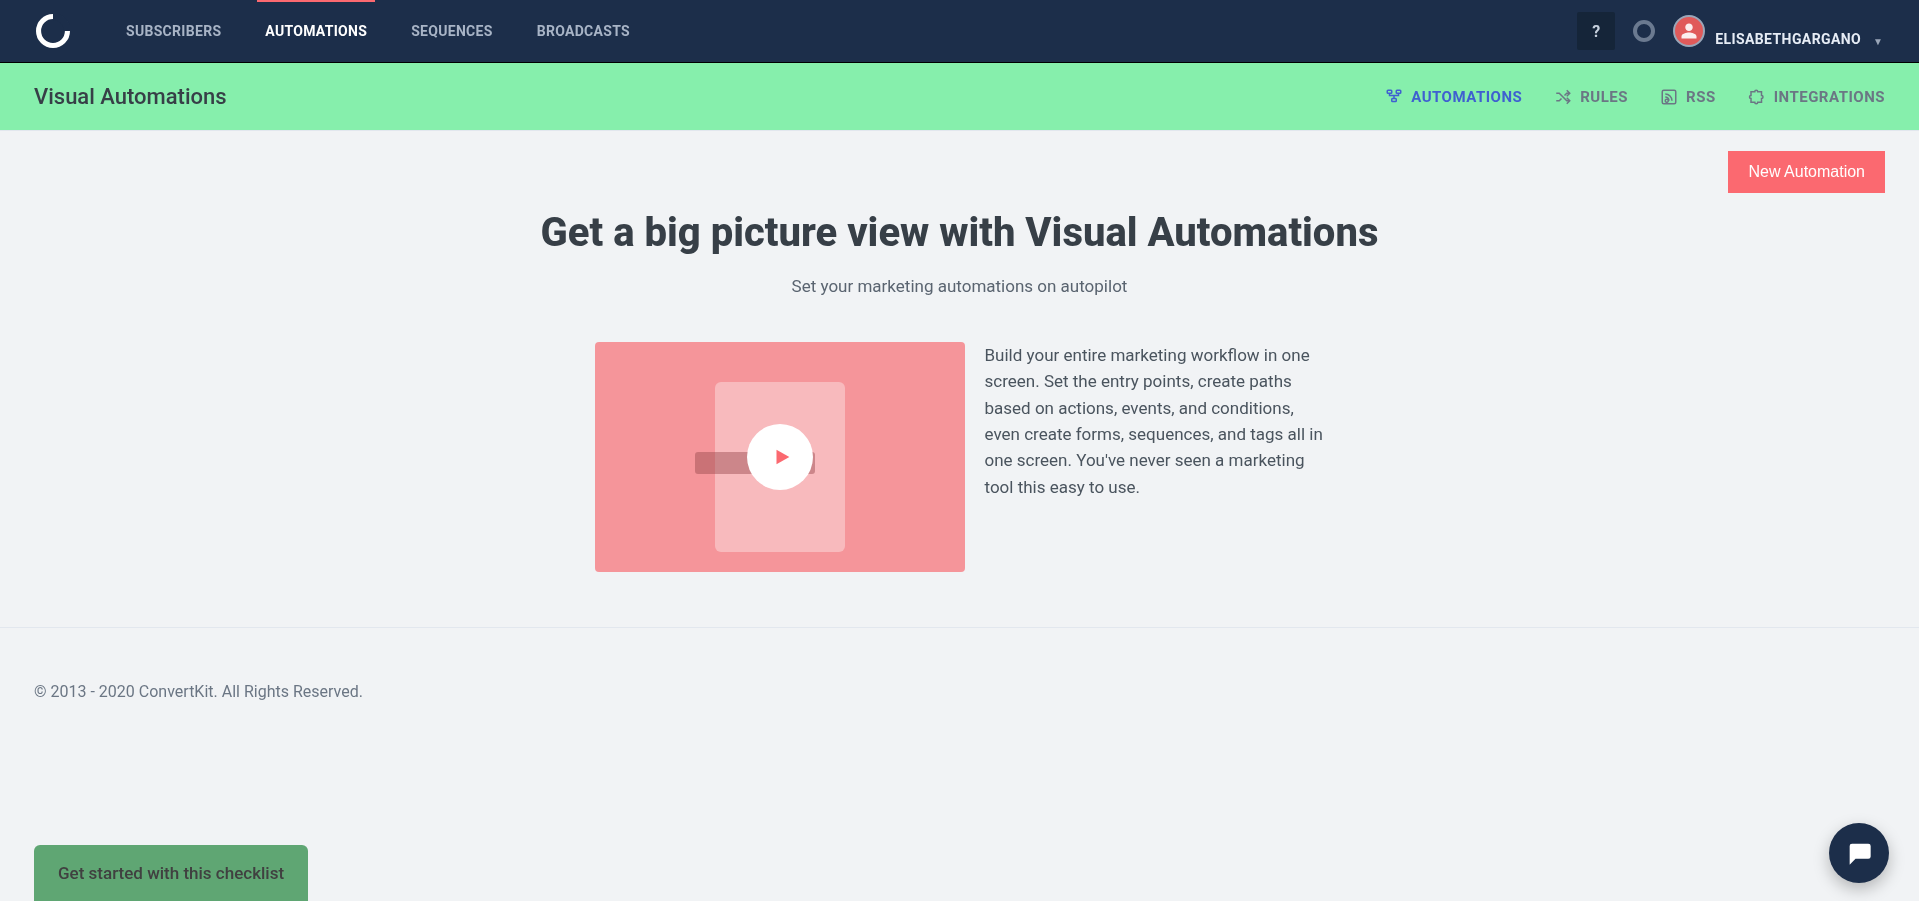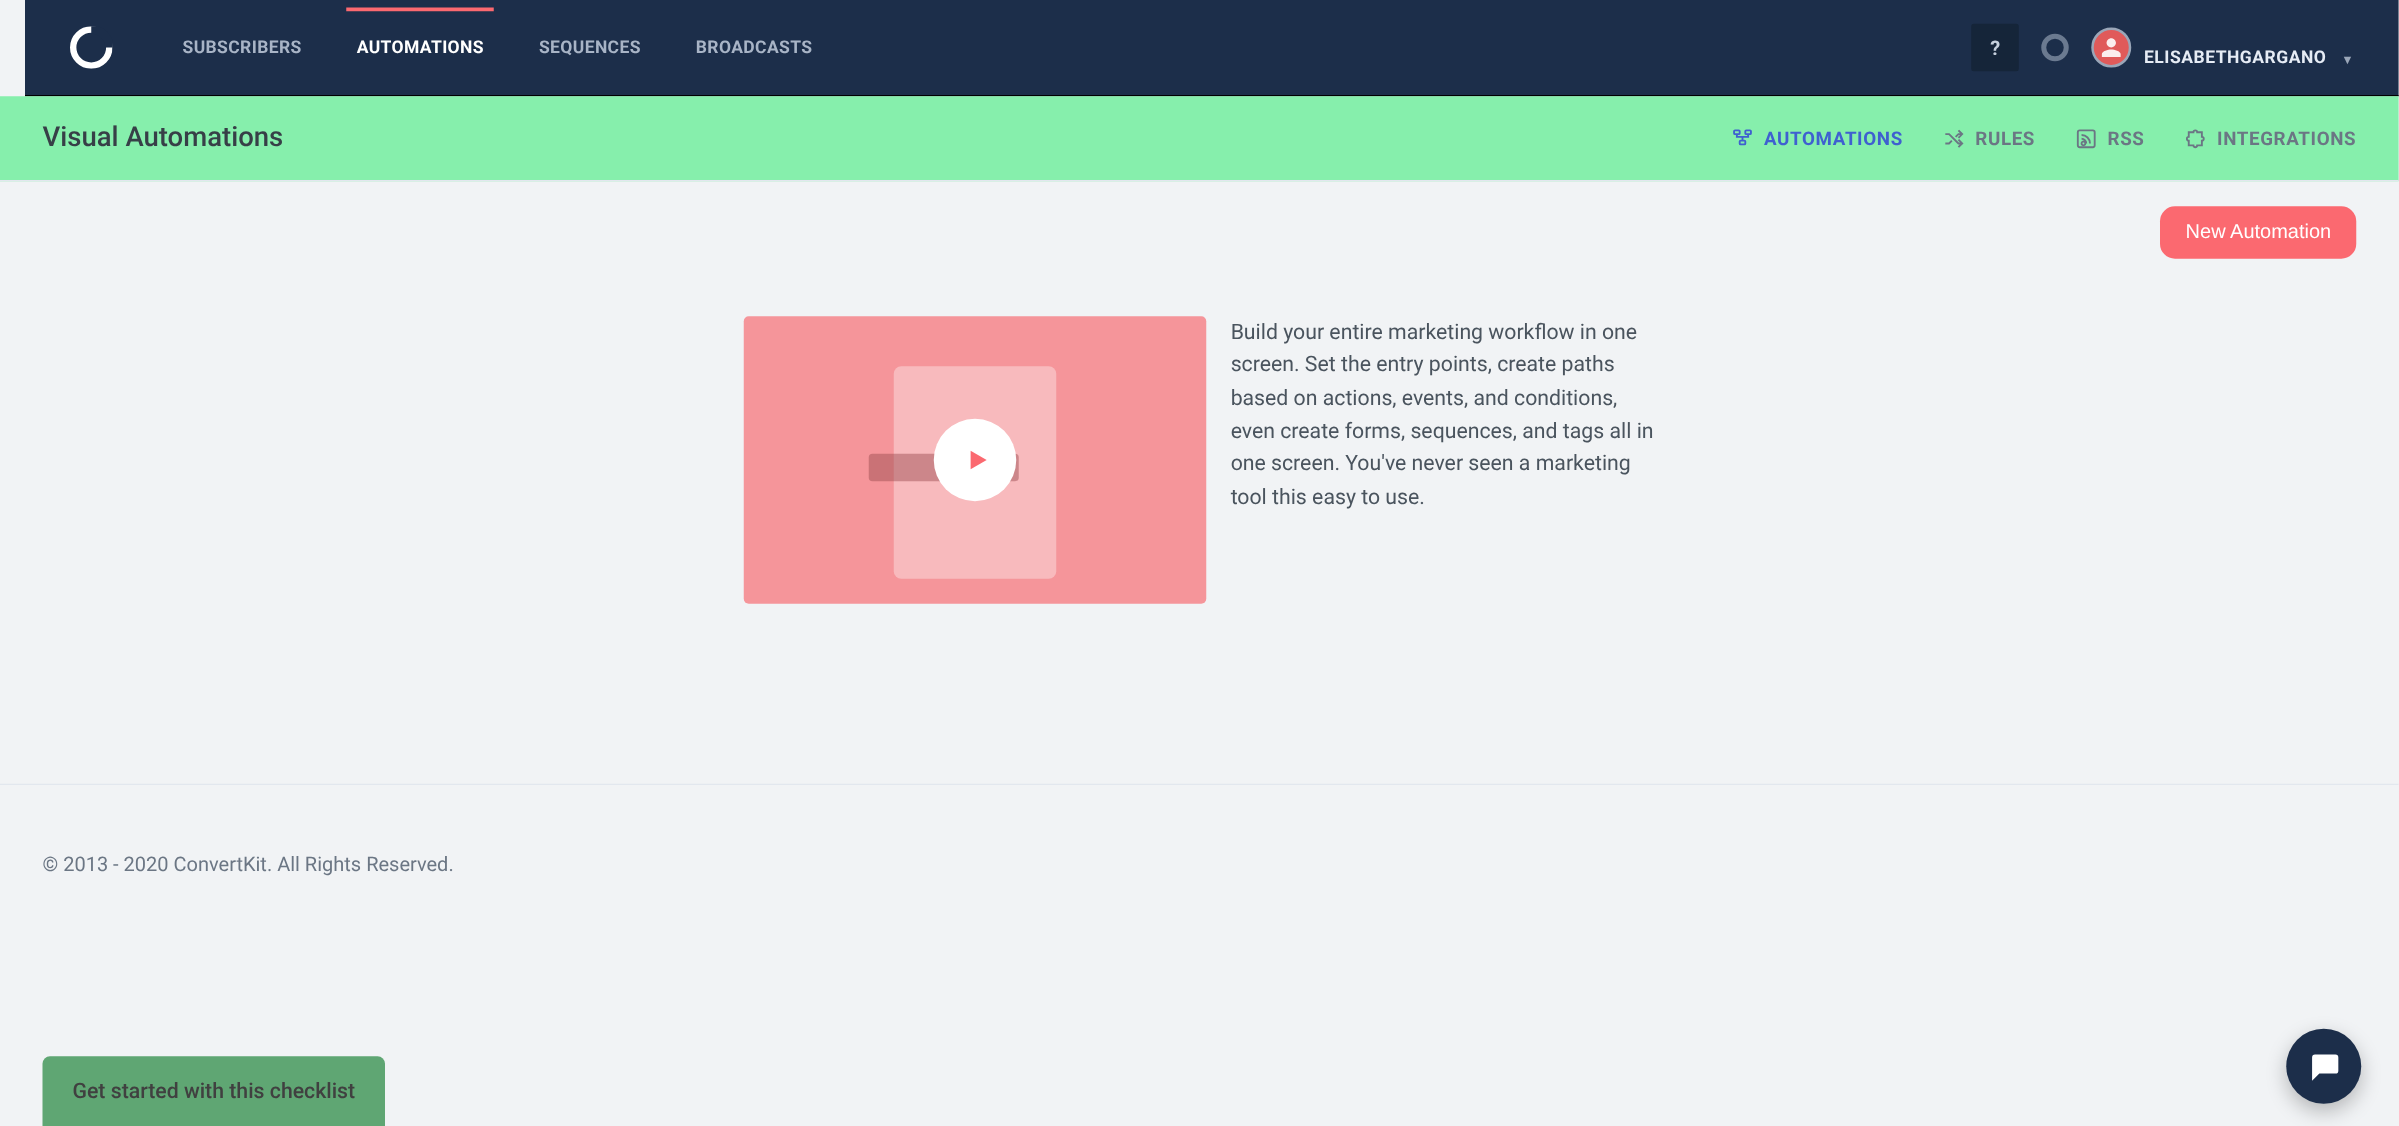--- a/index.html
+++ b/index.html
@@ -9,26 +9,25 @@
   color: #333;
   width: 1919px;
   height: 901px;
   overflow: hidden;
   position: relative;
 }
 
 
 .topbar {
   background: #1c2e4a;
-  height: 77px;
+  height: 63px;
   display: flex;
   align-items: center;
   padding: 0 36px 0 36px;
   border-bottom: 1px solid #000;
-  margin-left: 20px;
 }
 .logo-link {
   display: flex;
   align-items: center;
   margin-right: 56px;
 }
 .logo-svg { width: 34px; height: 34px; }
 .nav-links { display: flex; gap: 44px; }
 .nav-link {
   color: #a8b4c6;
@@ -118,21 +117,21 @@
 
 .content {
   position: relative;
   padding: 0 34px;
 }
 .action-row { display:flex; justify-content:flex-end; padding-top:20px; }
 .btn-primary {
   background:#fb6970;
   color:#fff;
   border:none;
-  border-radius:12px;
+  border-radius:0;
   padding:12px 20px;
   font-size:16px;
   cursor:pointer;
 }
 .hero { text-align:center; margin-top:16px; }
 .hero-title { font-size:40px; font-weight:800; color:#373f47; }
 .hero-sub { margin-top:20px; font-size:17px; color:#5a6470; }
 .media-row {
   display:flex; justify-content:center; align-items:flex-start;
   gap:20px; margin-top:46px;
@@ -262,20 +261,24 @@
         </svg>
       <span>INTEGRATIONS</span>
     </div>
   </div>
 </div>
 
 <div class="content">
   <div class="action-row">
     <button class="btn-primary">New Automation</button>
   </div>
+  <div class="hero">
+    <h1 class="hero-title">Get a big picture view with Visual Automations</h1>
+    <p class="hero-sub">Set your marketing automations on autopilot</p>
+  </div>
   <div class="media-row">
     <div class="video-thumb">
       <div class="video-bg-card"></div>
       <div class="video-bg-bar"></div>
       <div class="play-badge">
         <svg viewBox="0 0 24 24">
             <path d="M6 4l14 8-14 8z"></path>
           </svg>
       </div>
     </div>

